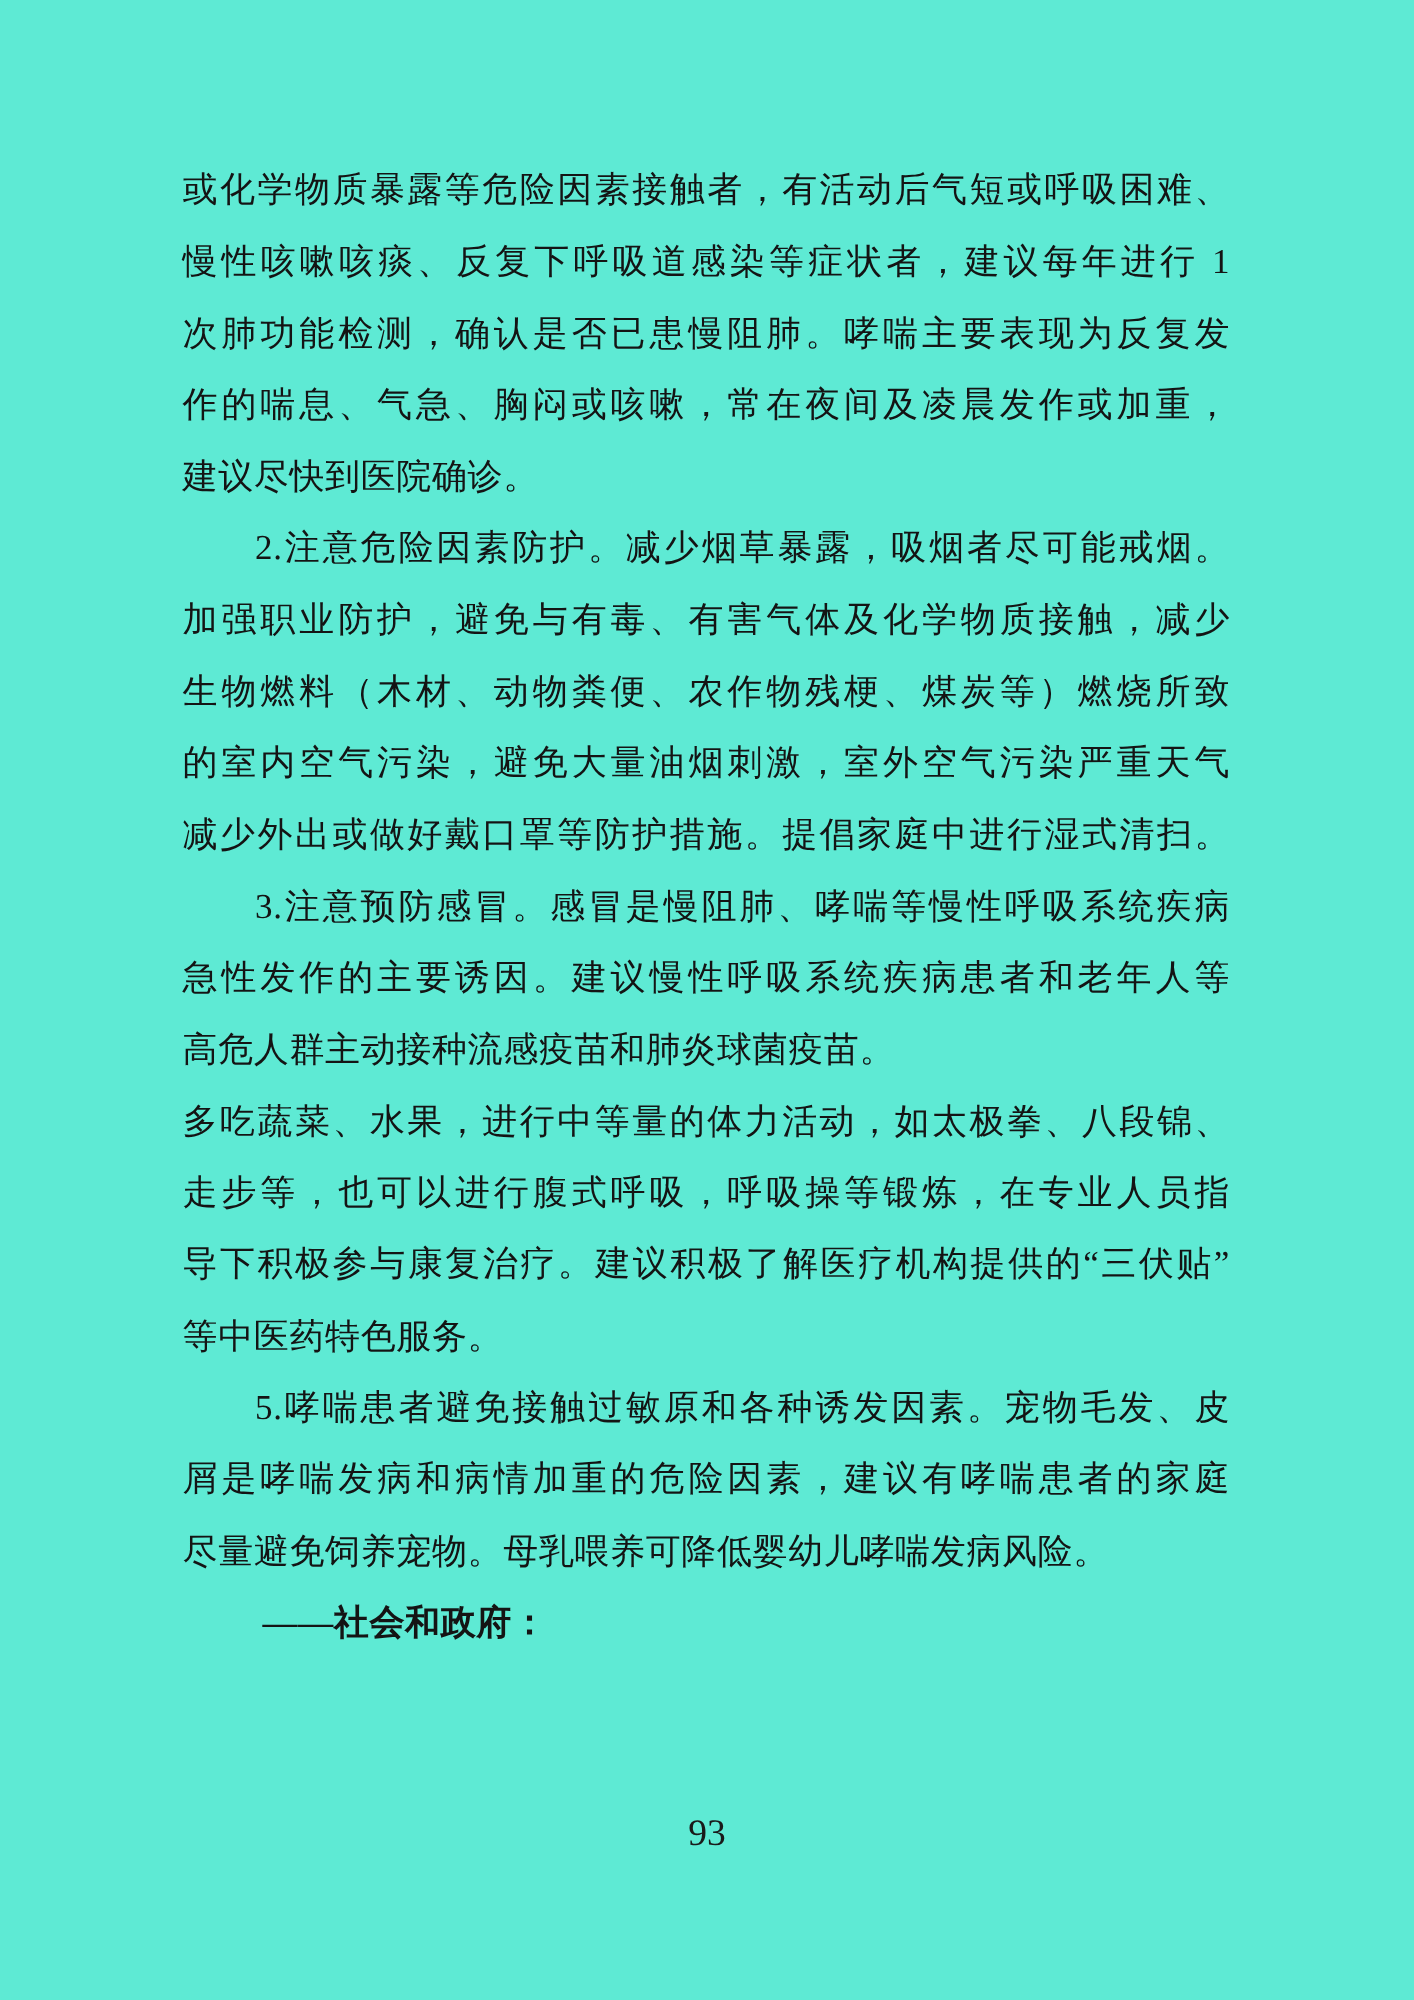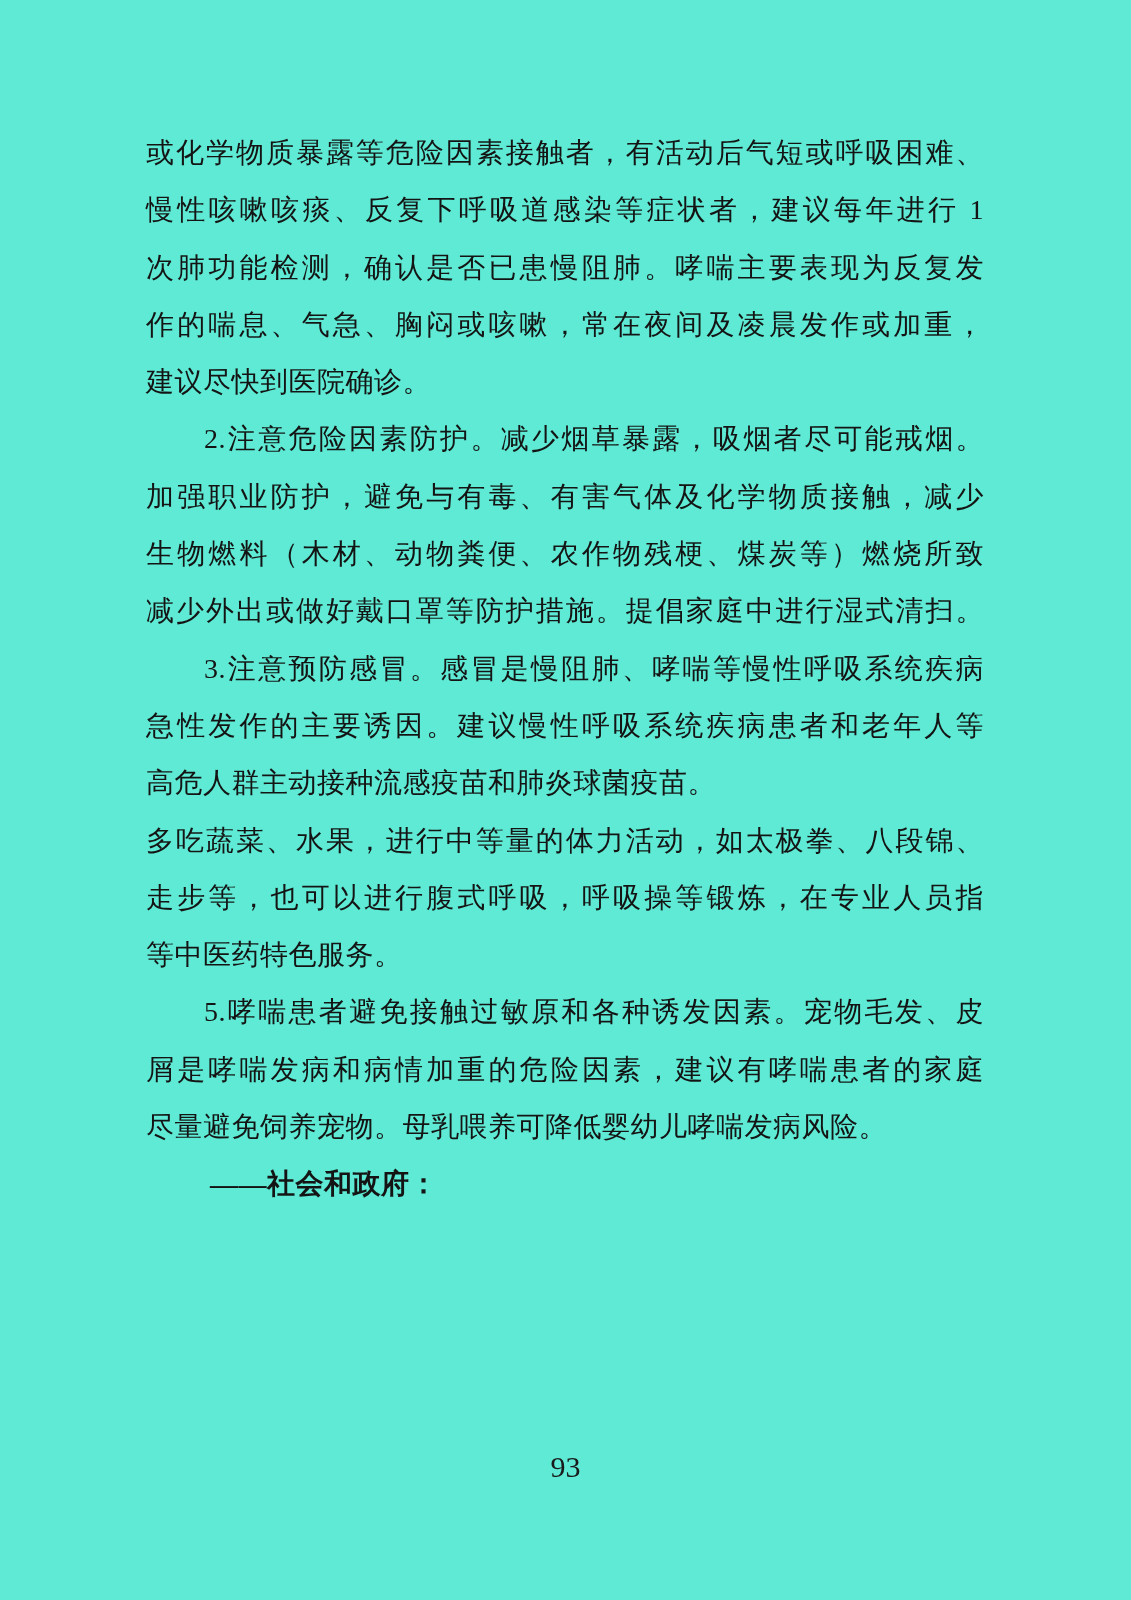--- a/index.html
+++ b/index.html
@@ -66,26 +66,28 @@
 <div class="page">
   <div class="textblock">
     <div class="ln">或化学物质暴露等危险因素接触者，有活动后气短或呼吸困难、</div>
     <div class="ln">慢性咳嗽咳痰、反复下呼吸道感染等症状者，建议每年进行 1</div>
     <div class="ln">次肺功能检测，确认是否已患慢阻肺。哮喘主要表现为反复发</div>
     <div class="ln">作的喘息、气急、胸闷或咳嗽，常在夜间及凌晨发作或加重，</div>
     <div class="ln end">建议尽快到医院确诊。</div>
     <div class="ln ind">2.注意危险因素防护。减少烟草暴露，吸烟者尽可能戒烟。</div>
     <div class="ln">加强职业防护，避免与有毒、有害气体及化学物质接触，减少</div>
     <div class="ln">生物燃料（木材、动物粪便、农作物残梗、煤炭等）燃烧所致</div>
+    <div class="ln">的室内空气污染，避免大量油烟刺激，室外空气污染严重天气</div>
     <div class="ln">减少外出或做好戴口罩等防护措施。提倡家庭中进行湿式清扫。</div>
     <div class="ln ind">3.注意预防感冒。感冒是慢阻肺、哮喘等慢性呼吸系统疾病</div>
     <div class="ln">急性发作的主要诱因。建议慢性呼吸系统疾病患者和老年人等</div>
     <div class="ln end">高危人群主动接种流感疫苗和肺炎球菌疫苗。</div>
     <div class="ln">多吃蔬菜、水果，进行中等量的体力活动，如太极拳、八段锦、</div>
     <div class="ln">走步等，也可以进行腹式呼吸，呼吸操等锻炼，在专业人员指</div>
+    <div class="ln">导下积极参与康复治疗。建议积极了解医疗机构提供的“三伏贴”</div>
     <div class="ln end">等中医药特色服务。</div>
     <div class="ln ind">5.哮喘患者避免接触过敏原和各种诱发因素。宠物毛发、皮</div>
     <div class="ln">屑是哮喘发病和病情加重的危险因素，建议有哮喘患者的家庭</div>
     <div class="ln end">尽量避免饲养宠物。母乳喂养可降低婴幼儿哮喘发病风险。</div>
     <div class="ln end ind2 bold">——社会和政府：</div>
   </div>
   <div class="pagenum">93</div>
 </div>
 
 </body></html>

